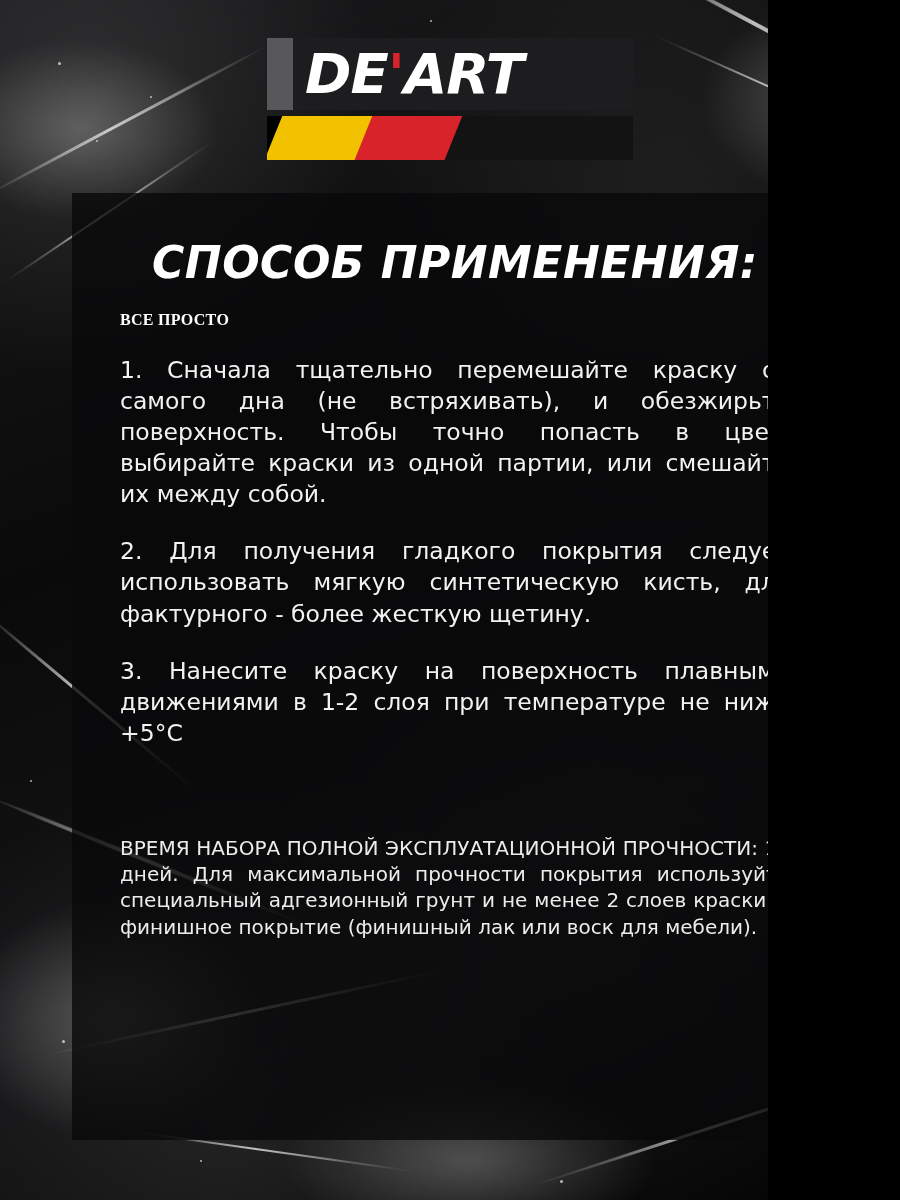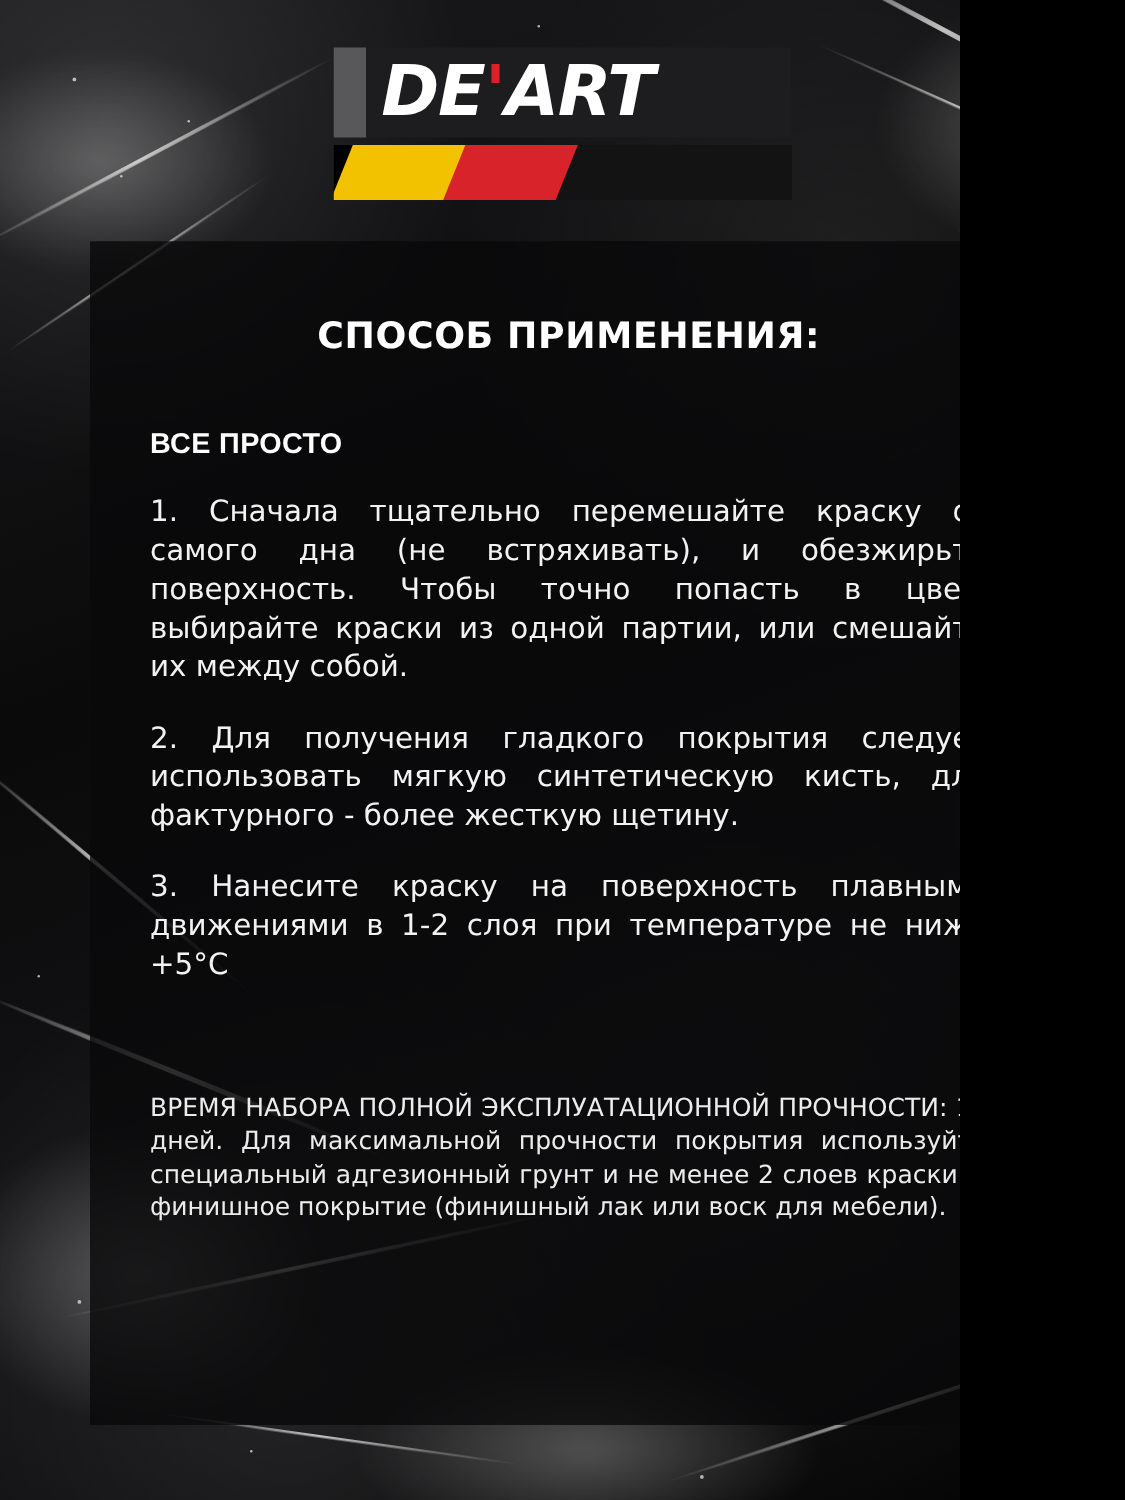--- a/index.html
+++ b/index.html
@@ -103,35 +103,36 @@
     left: 72px;
     top: 193px;
     width: 766px;
     height: 947px;
     background: rgba(9, 9, 10, 0.80);
   }
   .panel-inner {
     padding: 44px 48px 0 48px;
   }
   h1.title {
-    margin: 16px;
+    margin: 2px;
     color: #ffffff;
     font-family: "DejaVu Sans", sans-serif;
     font-weight: bold;
-    font-size: 29px;
+    font-size: 44px;
     letter-spacing: .5px;
     text-align: center;
     line-height: 1.1;
+    font-style: italic;
   }
   h2.subtitle {
-    margin: 56px 0 0 0;
+    margin: 24px 0 0 0;
     color: #ffffff;
-    font-family: Liberation Sans, sans-serif;
+    font-family: Liberation Serif, serif;
     font-weight: bold;
-    font-size: 23px;
+    font-size: 16px;
     letter-spacing: .3px;
   }
   p.step {
     margin: 26px 0 0 0;
     color: #f2f2f2;
     font-family: "DejaVu Sans", sans-serif;
     font-size: 23.5px;
     line-height: 1.32;
     text-align: justify;
     text-justify: inter-word;

